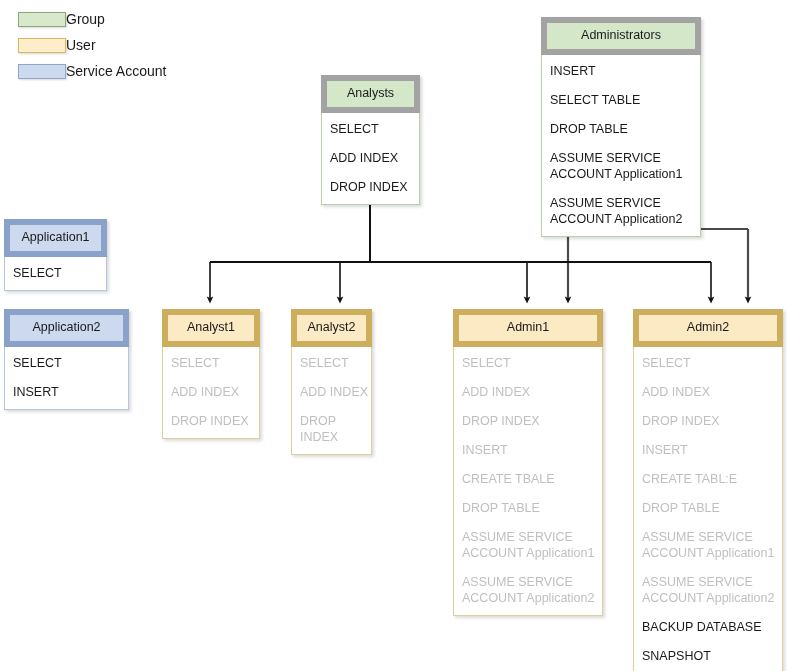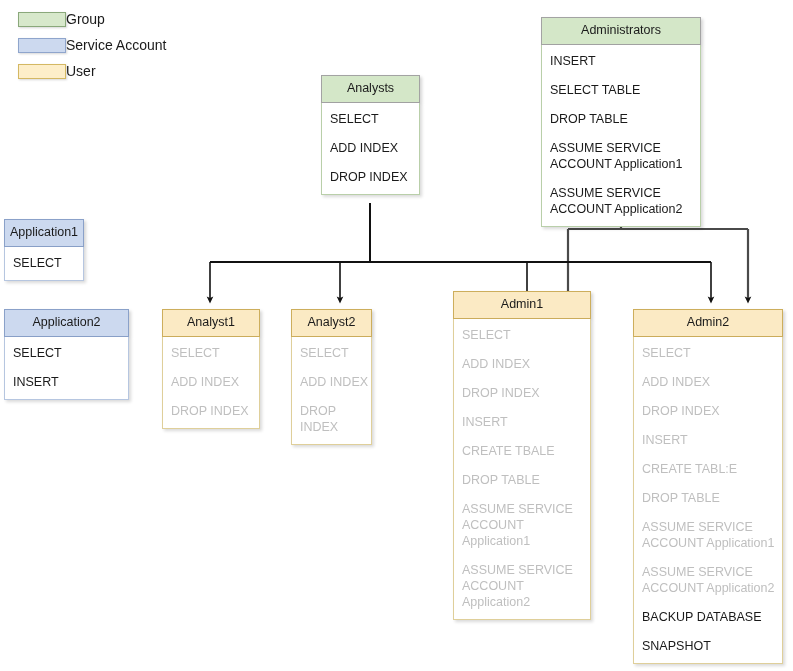--- a/index.html
+++ b/index.html
@@ -51,21 +51,21 @@
   }
 
   
   .node {
     position: absolute;
     box-sizing: border-box;
     z-index: 3;
   }
   .node-header {
     box-sizing: border-box;
-    border: 1px solid #a3a3a3;
+    border: 6px solid #a3a3a3;
     background: #d4e7c8;
     color: #1a1a1a;
     font-size: 12.5px;
     text-align: center;
     padding: 6px 4px 7px 4px;
     box-shadow: 2px 2px 3px rgba(0,0,0,0.17);
     line-height: 1;
   }
   .node-body {
     box-sizing: border-box;
@@ -115,26 +115,26 @@
 </style>
 </head>
 <body>
 
 <div id="legend">
   <div class="legend-row">
     <span class="legend-swatch group" style="background: rgb(215, 232, 203); border-color: rgb(138, 168, 123);"></span>
     <span class="legend-label">Group</span>
   </div>
   <div class="legend-row">
+    <span class="legend-swatch user" style="background: rgb(253, 238, 201); border-color: rgb(212, 184, 99);"></span>
+    <span class="legend-label">User</span>
+  </div>
+  <div class="legend-row">
     <span class="legend-swatch service" style="background: rgb(204, 217, 239); border-color: rgb(143, 165, 204);"></span>
     <span class="legend-label">Service Account</span>
-  </div>
-  <div class="legend-row">
-    <span class="legend-swatch user" style="background: rgb(253, 238, 201); border-color: rgb(212, 184, 99);"></span>
-    <span class="legend-label">User</span>
   </div>
 </div>
 
 <svg id="wires" viewBox="0 0 793 671" width="793" height="671">
   <defs>
     <marker id="arrowhead" markerWidth="9" markerHeight="9" refX="4.2" refY="4.2" orient="auto" markerUnits="userSpaceOnUse">
       <path d="M0.6,0.9 L7.8,4.2 L0.6,7.5 L2.3,4.2 Z" fill="#111111"></path>
     </marker>
   </defs>
 
@@ -182,21 +182,21 @@
 
 <div class="node group" style="left:321px; top:75px; width:99px;">
   <div class="node-header">Analysts</div>
   <div class="node-body">
       <div class="perm">SELECT</div>
       <div class="perm">ADD INDEX</div>
       <div class="perm">DROP INDEX</div>
     </div>
 </div>
 
-<div class="node service" style="left:4px; top:219px; width:80px;">
+<div class="node service" style="left:4px; top:219px; width:103px;">
   <div class="node-header">Application1</div>
   <div class="node-body">
       <div class="perm">SELECT</div>
     </div>
 </div>
 
 <div class="node service" style="left:4px; top:309px; width:125px;">
   <div class="node-header">Application2</div>
   <div class="node-body">
       <div class="perm">SELECT</div>
@@ -215,21 +215,21 @@
 
 <div class="node user" style="left:291px; top:309px; width:81px;">
   <div class="node-header">Analyst2</div>
   <div class="node-body">
       <div class="perm inherited">SELECT</div>
       <div class="perm inherited">ADD INDEX</div>
       <div class="perm inherited">DROP INDEX</div>
     </div>
 </div>
 
-<div class="node user" style="left:453px; top:291px; width:138px;">
+<div class="node user" style="left:453px; top:309px; width:150px;">
   <div class="node-header">Admin1</div>
   <div class="node-body">
       <div class="perm inherited">SELECT</div>
       <div class="perm inherited">ADD INDEX</div>
       <div class="perm inherited">DROP INDEX</div>
       <div class="perm inherited">INSERT</div>
       <div class="perm inherited">CREATE TBALE</div>
       <div class="perm inherited">DROP TABLE</div>
       <div class="perm inherited">ASSUME SERVICE
 ACCOUNT Application1</div>

